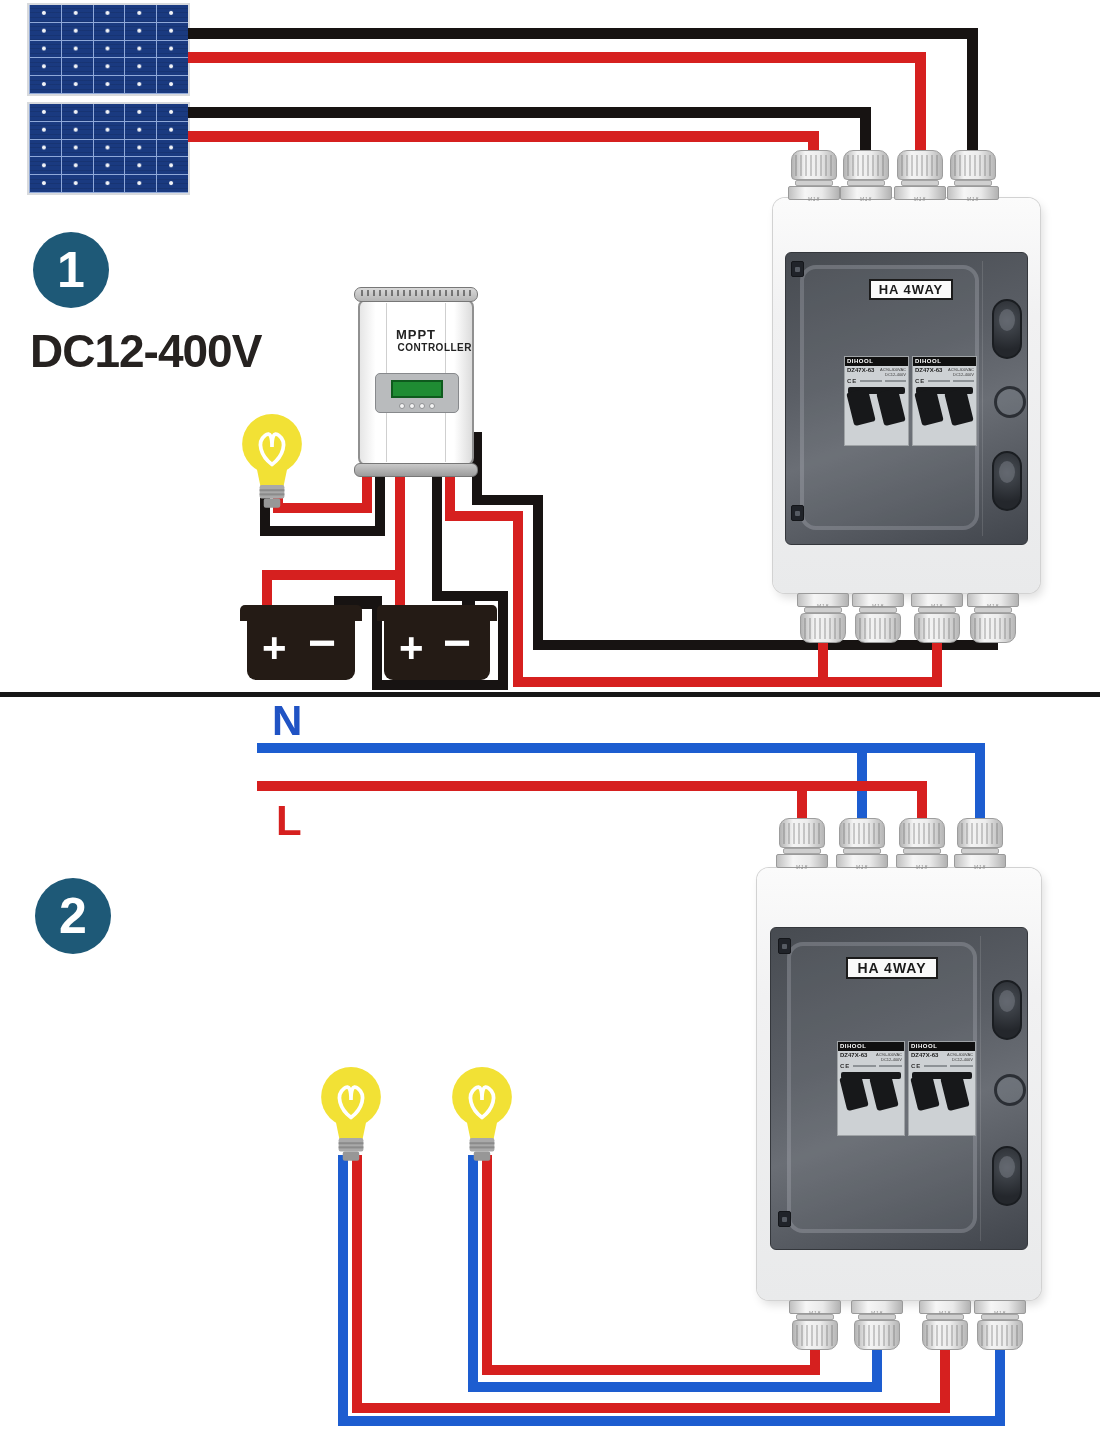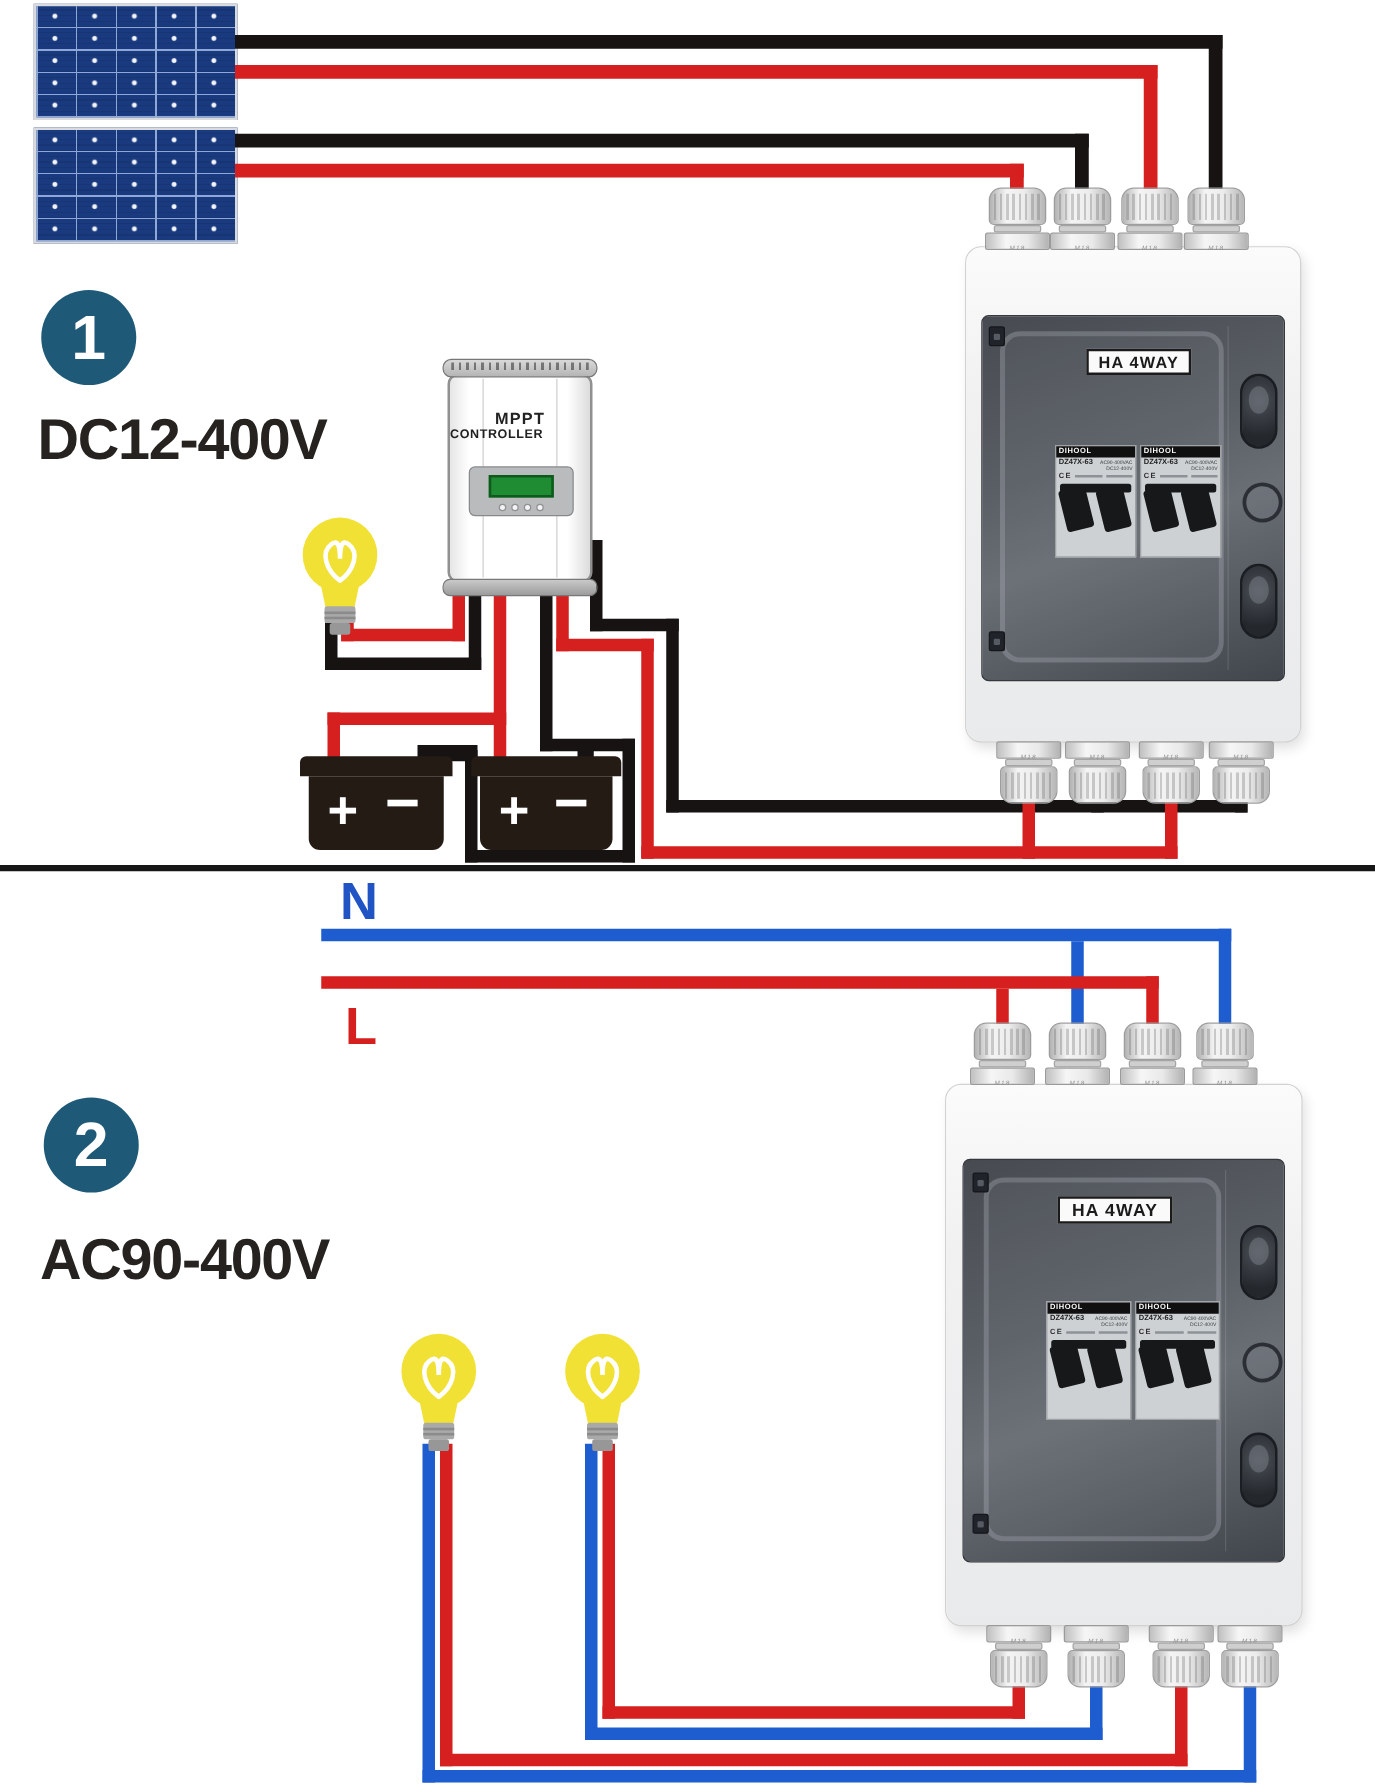--- a/index.html
+++ b/index.html
@@ -39,21 +39,21 @@
   .mppt-cap.top::after{content:'';position:absolute;inset:2px 6px 5px 6px;
     background:repeating-linear-gradient(90deg, rgba(45,45,45,.55) 0 2px, transparent 2px 6px);}
   .mppt-cap.bottom{top:176px;height:14px;border-radius:6px;
     background:linear-gradient(180deg,#c9c9c9,#9c9c9c);}
   .mppt-body{position:absolute;left:4px;top:12px;width:116px;height:167px;
     border:2px solid #909090;border-radius:8px;
     background:linear-gradient(90deg,#e6e6e6,#ffffff 14%,#ffffff 84%,#dcdcdc);}
   .mppt-seam{position:absolute;top:2px;bottom:2px;width:1px;background:#cfcfcf;}
   .mppt-name1{position:absolute;left:0;right:0;top:26px;text-align:center;
     font-size:13px;font-weight:bold;color:#222;letter-spacing:1px;}
-  .mppt-name2{position:absolute;left:0;right:0;top:41px;text-align:left;
+  .mppt-name2{position:absolute;left:0;right:0;top:41px;text-align:right;
     font-size:10px;font-weight:bold;color:#222;letter-spacing:.5px;}
   .mppt-lcd{position:absolute;left:15px;top:72px;width:84px;height:40px;background:#b9bbbd;
     border:1px solid #87898c;border-radius:5px;}
   .lcd-screen{position:absolute;left:15px;top:6px;width:52px;height:18px;background:#1f8c33;
     border:2px solid #0e5a1d;}
   .lcd-btns{position:absolute;left:0;right:0;top:29px;display:flex;justify-content:center;gap:4px;}
   .lcd-btns i{width:6px;height:6px;border-radius:50%;background:#f4f4f4;border:1px solid #8f9193;}
 
   
   .bulb{position:absolute;z-index:3;}
@@ -332,21 +332,20 @@
   <div class="w w-b" style="left:257px;top:743px;width:728px;height:10px;"></div>
   <div class="w w-b" style="left:975px;top:743px;width:10px;height:77px;"></div>
   <div class="w w-b" style="left:857px;top:753px;width:10px;height:67px;"></div>
   <div class="w w-r" style="left:257px;top:781px;width:670px;height:10px;"></div>
   <div class="w w-r" style="left:917px;top:781px;width:10px;height:39px;"></div>
   <div class="w w-r" style="left:797px;top:791px;width:10px;height:29px;"></div>
 
   <div class="badge" style="left:35px;top:878px;">
     <span>2</span>
   </div>
-  <div class="big-title" style="left:32px;top:980px;">AC90-400V</div>
 
   <svg class="bulb" style="left:318px;top:1066px;" width="66" height="103" viewBox="0 0 64 100">
     <circle cx="32" cy="30" r="29" fill="var(--bulb-yellow)"></circle>
     <path d="M16 48 L48 48 L43 72 L21 72 Z" fill="var(--bulb-yellow)"></path>
     <path d="M32 50 C21 42 17 28 25 22 C31 17 32 25 32 33 C32 25 33 17 39 22 C47 28 43 42 32 50" stroke="#fff" stroke-width="3.6" fill="none" stroke-linecap="round"></path>
     <rect x="20" y="70" width="24" height="13" rx="2" fill="#a9a9a9"></rect>
     <rect x="20" y="74" width="24" height="2" fill="#8b8b8b"></rect>
     <rect x="20" y="78" width="24" height="2" fill="#8b8b8b"></rect>
     <rect x="24" y="83" width="16" height="9" rx="2" fill="#979797"></rect>
   </svg>

